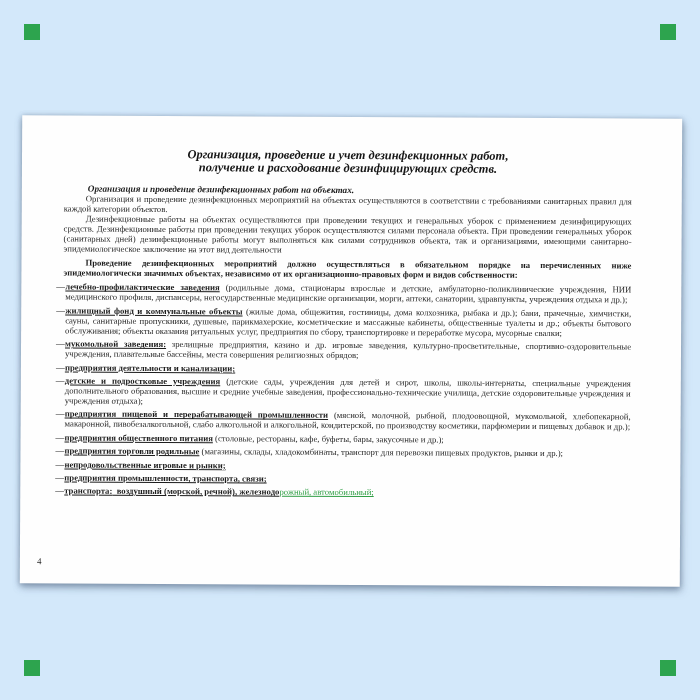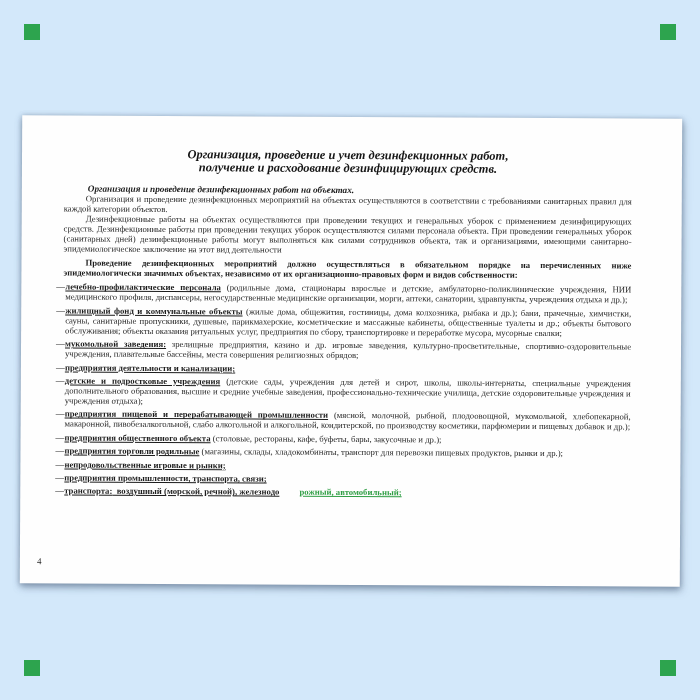--- a/index.html
+++ b/index.html
@@ -34,21 +34,21 @@
     text-indent:24px;text-align:left;margin:0;color:#1a1a1a;
   }
   p{margin:0;}
   .para{text-indent:22px;}
   .intro{font-weight:bold;text-indent:22px;margin:4px 0 4px 0;color:#1d1d1d;}
   .list{margin-top:1px;}
   .li{display:flex;margin:0 0 3.4px 0;}
   .dash{flex:0 0 9px;margin-left:-7px;text-align:left;}
   .lt{flex:1;text-align:justify;}
   .ld{font-weight:bold;text-decoration:underline;color:#1d1d1d;}
-  .grn{font-weight:bold;text-decoration:underline;color:#2f9e44;margin-left:20px;}
+  .grn{font-weight:normal;text-decoration:underline;color:#2f9e44;}
   .pagenum{position:absolute;left:17px;top:441px;font-size:9px;color:#2b2b2b;}
 </style>
 </head>
 <body>
 
 <div class="marker tl"></div>
 <div class="marker tr"></div>
 <div class="marker bl"></div>
 <div class="marker br"></div>
 
@@ -63,21 +63,21 @@
     <div class="heading">Организация и проведение дезинфекционных работ на объектах.</div>
 
     <p class="para">Организация и проведение дезинфекционных мероприятий на объектах осуществляются в соответствии с требованиями санитарных правил для каждой категории объектов.</p>
     <p class="para">Дезинфекционные работы на объектах осуществляются при проведении текущих и генеральных уборок с применением дезинфицирующих средств. Дезинфекционные работы при проведении текущих уборок осуществляются силами персонала объекта. При проведении генеральных уборок (санитарных дней) дезинфекционные работы могут выполняться как силами сотрудников объекта, так и организациями, имеющими санитарно-эпидемиологическое заключение на этот вид деятельности</p>
     <p class="intro">Проведение дезинфекционных мероприятий должно осуществляться в обязательном порядке на перечисленных ниже эпидемиологически значимых объектах, независимо от их организационно-правовых форм и видов собственности:</p>
 
     <div class="list">
 
       <div class="li">
         <span class="dash">—</span>
-        <span class="lt"><span class="ld">лечебно-профилактические персонала</span><span> (родильные дома, стационары взрослые и детские, амбулаторно-поликлинические учреждения, НИИ медицинского профиля, диспансеры, негосударственные медицинские организации, морги, аптеки, санатории, здравпункты, учреждения отдыха и др.);</span></span>
+        <span class="lt"><span class="ld">лечебно-профилактические заведения</span><span> (родильные дома, стационары взрослые и детские, амбулаторно-поликлинические учреждения, НИИ медицинского профиля, диспансеры, негосударственные медицинские организации, морги, аптеки, санатории, здравпункты, учреждения отдыха и др.);</span></span>
       </div>
 
       <div class="li">
         <span class="dash">—</span>
         <span class="lt"><span class="ld">жилищный фонд и коммунальные объекты</span><span> (жилые дома, общежития, гостиницы, дома колхозника, рыбака и др.); бани, прачечные, химчистки, сауны, санитарные пропускники, душевые, парикмахерские, косметические и массажные кабинеты, общественные туалеты и др.; объекты бытового обслуживания; объекты оказания ритуальных услуг, предприятия по сбору, транспортировке и переработке мусора, мусорные свалки;</span></span>
       </div>
 
       <div class="li">
         <span class="dash">—</span>
         <span class="lt"><span class="ld">мукомольной заведения:</span><span> зрелищные предприятия, казино и др. игровые заведения, культурно-просветительные, спортивно-оздоровительные учреждения, плавательные бассейны, места совершения религиозных обрядов;</span></span>
@@ -93,21 +93,21 @@
         <span class="lt"><span class="ld">детские и подростковые учреждения</span><span> (детские сады, учреждения для детей и сирот, школы, школы-интернаты, специальные учреждения дополнительного образования, высшие и средние учебные заведения, профессионально-технические училища, детские оздоровительные учреждения и учреждения отдыха);</span></span>
       </div>
 
       <div class="li">
         <span class="dash">—</span>
         <span class="lt"><span class="ld">предприятия пищевой и перерабатывающей промышленности</span><span> (мясной, молочной, рыбной, плодоовощной, мукомольной, хлебопекарной, макаронной, пивобезалкогольной, слабо алкогольной и алкогольной, кондитерской, по производству косметики, парфюмерии и пищевых добавок и др.);</span></span>
       </div>
 
       <div class="li">
         <span class="dash">—</span>
-        <span class="lt"><span class="ld">предприятия общественного объекта</span><span> (столовые, рестораны, кафе, буфеты, бары, закусочные и др.);</span></span>
+        <span class="lt"><span class="ld">предприятия общественного питания</span><span> (столовые, рестораны, кафе, буфеты, бары, закусочные и др.);</span></span>
       </div>
 
       <div class="li">
         <span class="dash">—</span>
         <span class="lt"><span class="ld">предприятия торговли родильные</span><span> (магазины, склады, хладокомбинаты, транспорт для перевозки пищевых продуктов, рынки и др.);</span></span>
       </div>
 
       <div class="li">
         <span class="dash">—</span>
         <span class="lt"><span class="ld">непродовольственные игровые и рынки;</span></span>

